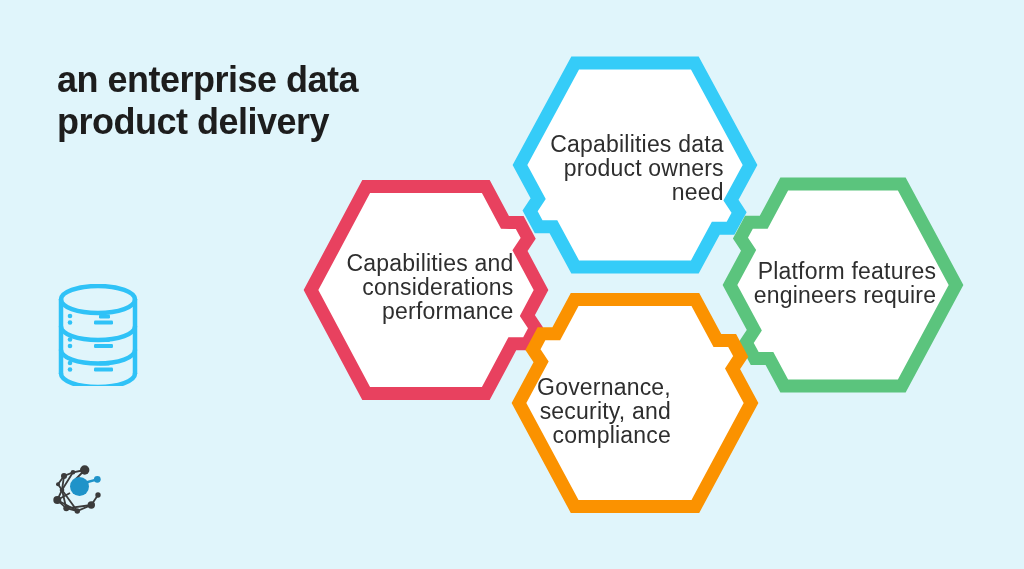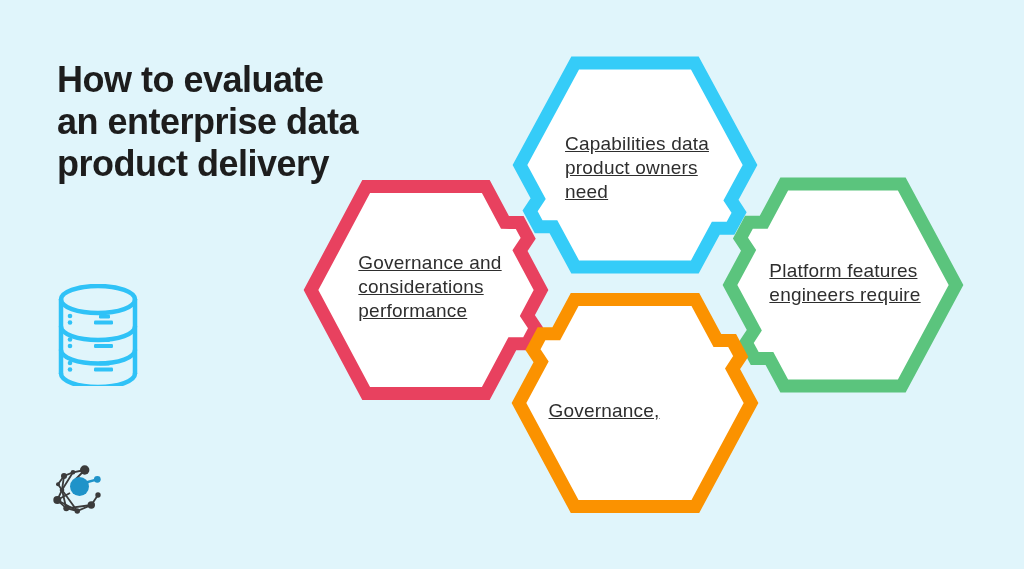--- a/index.html
+++ b/index.html
@@ -18,43 +18,41 @@
     top: 59px;
     font-weight: bold;
     font-size: 36px;
     line-height: 42px;
     letter-spacing: -0.5px;
     color: var(--title, #1d1d1d);
   }
   .hex-label {
     position: absolute;
     transform: translate(-50%, -50%);
-    text-align: left;
-    font-size: 19px;
+    text-align: right;
+    font-size: 23px;
     line-height: 24px;
     letter-spacing: 0.2px;
     color: var(--label, #2e2e2e);
     white-space: nowrap;
-    text-decoration: underline;
   }
 </style>
 </head>
 <body>
 
 <div class="canvas">
 
   <svg id="hex-svg" class="abs" style="left:0;top:0" width="1024" height="569" viewBox="0 0 1024 569">
       <path d="M575.2,63 L694.8,63 L750,165 L730.9670963404568,200.16949589263405 L739.0685896189323,212.51315040249523 L730.5014932784754,228.34365450986118 L715.7367028463112,228.31261430572908 L694.8,267 L575.2,267 L553.4070963404569,226.73050410736596 L538.6423059082927,226.76154431149806 L530.0752095678358,210.9310402041321 L538.1767028463113,198.58738569427092 L520,165 L575.2,63 Z" fill="#ffffff" stroke="#35ccf8" stroke-width="13" stroke-linejoin="miter"></path>
       <path d="M366.2,186.5 L485.8,186.5 L504.92941176470583,222.36764705882354 L519.6941176470588,222.4264705882353 L528.1647058823529,238.30882352941177 L519.9882352941175,250.6029411764706 L541,290 L527.3905882352941,315.5176470588235 L535.5670588235295,327.81176470588235 L527.0964705882353,343.6941176470588 L512.3317647058824,343.7529411764706 L485.8,393.5 L366.2,393.5 L311,290 L366.2,186.5 Z" fill="#ffffff" stroke="#e8415f" stroke-width="13" stroke-linejoin="miter"></path>
       <path d="M784.24,184 L901.76,184 L956,285 L901.76,386 L784.24,386 L769.432989214179,358.42794820486876 L754.6681752607041,358.4115494465491 L746.151986046525,342.5536012416803 L754.2930972778606,330.2360402851021 L730,285 L748.603810785821,250.35794820486876 L740.4626995544854,238.04038724829047 L748.9788887686644,222.1824390434217 L763.7437027221393,222.16604028510204 L784.24,184 Z" fill="#ffffff" stroke="#5bc47d" stroke-width="13" stroke-linejoin="miter"></path>
       <path d="M574.68,299.5 L695.32,299.5 L717.4162317154022,340.57327554856545 L732.1810537076708,340.5788912963582 L740.7088219922687,356.4306157477928 L732.5767086657984,368.75411901778244 L751,403 L695.32,506.5 L574.68,506.5 L519,403 L541.0962317154022,361.92672445143455 L532.9641183889319,349.6032211814449 L541.4918866735297,333.75149673001033 L556.2567086657982,333.74588098221756 L574.68,299.5 Z" fill="#ffffff" stroke="#fb9200" stroke-width="13" stroke-linejoin="miter"></path>
     </svg>
 
   <div class="title">
-    <div>How to evaluate</div>
     <div>an enterprise data</div>
     <div>product delivery</div>
   </div>
 
   <svg class="abs" style="left:57px;top:284px" width="82" height="102" viewBox="0 0 82 102">
     <g style="stroke:var(--icon-blue,#2fc2f7)" stroke-width="4.5" fill="none" stroke-linecap="round">
       <ellipse cx="41" cy="15.5" rx="37" ry="13.5"></ellipse>
       <line x1="4" y1="15.5" x2="4" y2="89.5"></line>
       <line x1="78" y1="15.5" x2="78" y2="89.5"></line>
       <path d="M4,42.5 A37,13.5 0 0 0 78,42.5"></path>
@@ -102,25 +100,27 @@
       <circle cx="49.3" cy="24.3" r="3.4" style="fill:var(--logo-blue,#1f93c9)"></circle>
     </g>
   </svg>
 
   <div class="hex-label" style="left:637px;top:168px">
     <div>Capabilities data</div>
     <div>product owners</div>
     <div>need</div>
   </div>
   <div class="hex-label" style="left:430px;top:287px">
-    <div>Governance and</div>
+    <div>Capabilities and</div>
     <div>considerations</div>
     <div>performance</div>
   </div>
   <div class="hex-label" style="left:845px;top:283px">
     <div>Platform features</div>
     <div>engineers require</div>
   </div>
   <div class="hex-label" style="left:604px;top:411px">
     <div>Governance,</div>
+    <div>security, and</div>
+    <div>compliance</div>
   </div>
 
 </div>
 
 </body></html>

